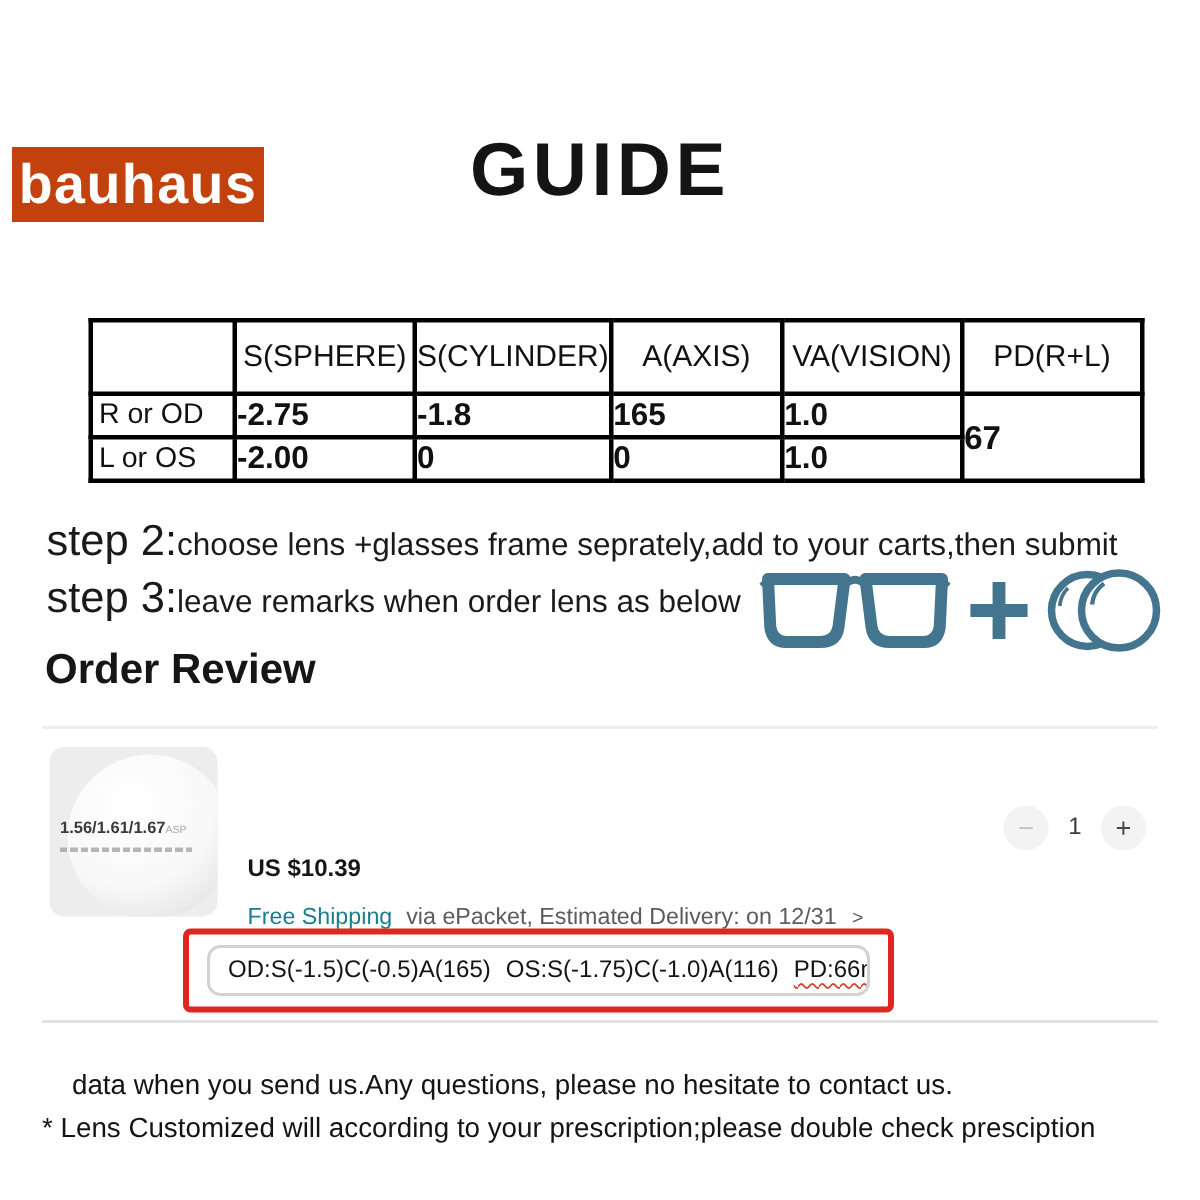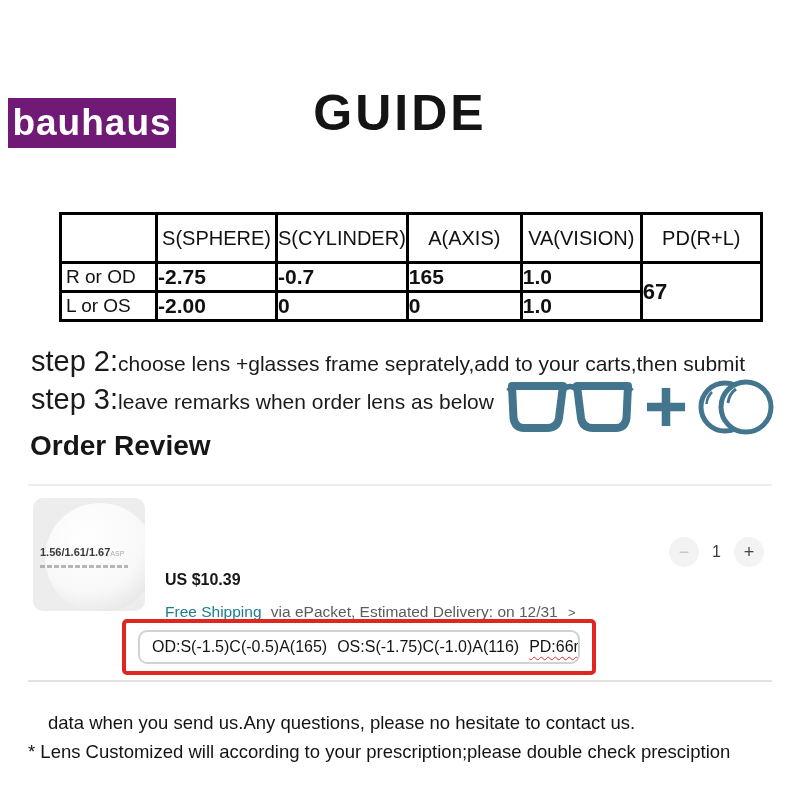--- a/index.html
+++ b/index.html
@@ -5,21 +5,21 @@
   * { margin:0; padding:0; box-sizing:border-box; }
   html,body { background:#fff; }
   .page {
     position:relative; width:800px; height:800px; background:#fff;
     font-family:"Liberation Sans", sans-serif; color:#111; overflow:hidden;
   }
 
   
   .logo {
     position:absolute; left:8px; top:98px; width:168px; height:50px;
-    background:#701a75; color:#fff; font-size:37px; font-weight:700;
+    background:#c2410c; color:#fff; font-size:37px; font-weight:700;
     display:flex; align-items:center; justify-content:center; letter-spacing:1px;
   }
   .guide-title {
     position:absolute; left:0; right:0; top:84px; text-align:center;
     font-size:50px; font-weight:700; letter-spacing:3px; color:#141414;
   }
 
   
   .step-line { display:flex; align-items:baseline; white-space:nowrap; }
   .step-label { font-size:29px; font-weight:400; color:#1a1a1a; }
@@ -131,21 +131,21 @@
         <th>S(CYLINDER)</th>
         <th>A(AXIS)</th>
         <th>VA(VISION)</th>
         <th>PD(R+L)</th>
       </tr>
     </thead>
     <tbody>
       <tr>
         <td class="rowlabel">R or OD</td>
         <td>-2.75</td>
-        <td>-0.7</td>
+        <td>-1.8</td>
         <td>165</td>
         <td>1.0</td>
         <td class="pd-cell" rowspan="2">67</td>
       </tr>
       <tr>
         <td class="rowlabel">L or OS</td>
         <td>-2.00</td>
         <td>0</td>
         <td>0</td>
         <td>1.0</td>

